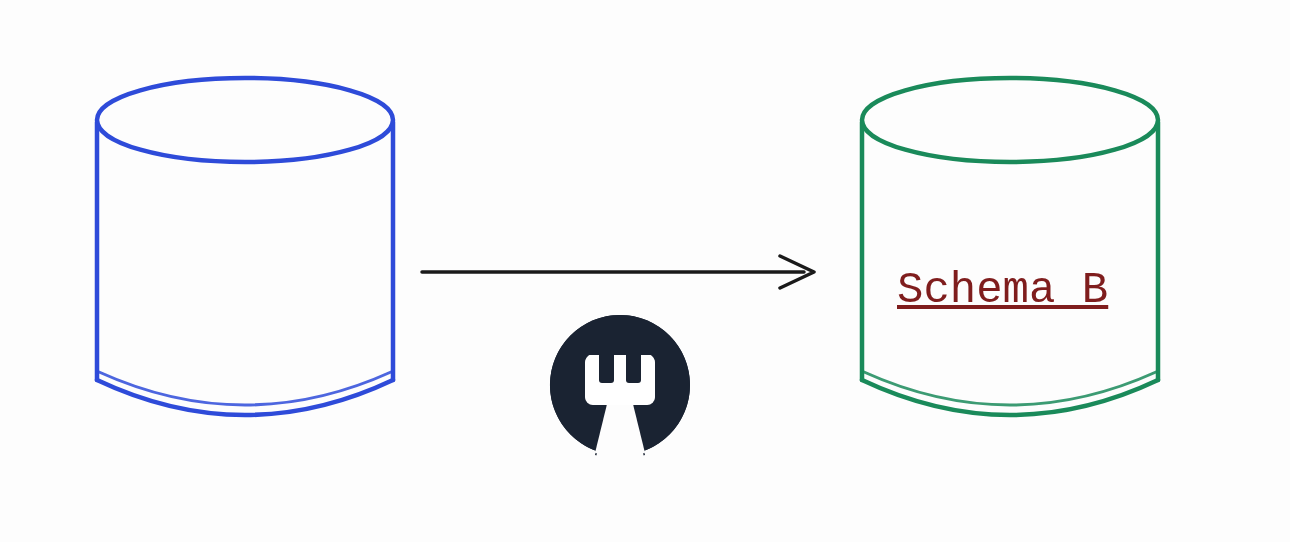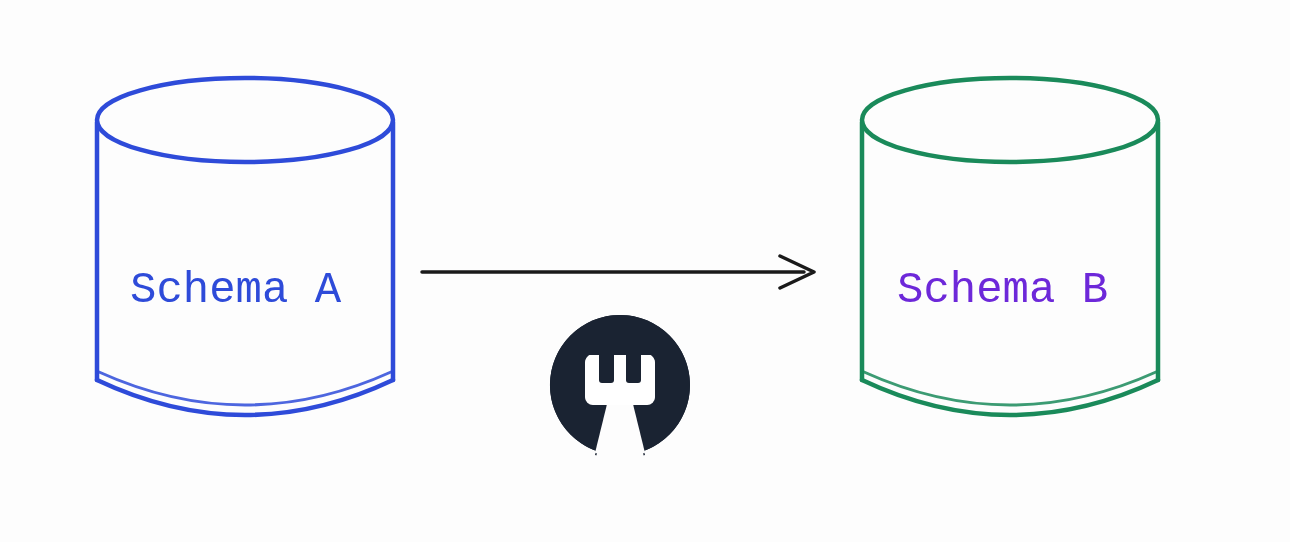--- a/index.html
+++ b/index.html
@@ -62,21 +62,20 @@
 
     <path d="M 12 52 L 12 310" fill="none" stroke="#2e4bd9" stroke-width="4.5" stroke-linecap="round"></path>
 
     <path d="M 308 52 L 308 310" fill="none" stroke="#2e4bd9" stroke-width="4.5" stroke-linecap="round"></path>
 
     <path d="M 12 310 Q 160 380 308 310" fill="none" stroke="#2e4bd9" stroke-width="4.5" stroke-linecap="round"></path>
 
     <path d="M 14 302 Q 160 368 306 302" fill="none" stroke="#2e4bd9" stroke-width="3" stroke-linecap="round" opacity="0.85"></path>
   </svg>
 
-  <span class="cylinder-label" style="left: 130px; top: 265px; color: #2e4bd9;">Schema A</span>
 
 
   <svg class="arrow-svg" style="left: 420px; top: 252px;" width="400" height="40" viewBox="0 0 400 40">
     <line x1="2" y1="20" x2="384" y2="20" stroke="#1a1a1a" stroke-width="3.5" stroke-linecap="round"></line>
     <path d="M 360 4 L 394 20 L 360 36" fill="none" stroke="#1a1a1a" stroke-width="3.5" stroke-linecap="round" stroke-linejoin="round"></path>
   </svg>
 
   <svg class="logo-svg" style="left: 540px; top: 305px;" width="160" height="160" viewBox="0 0 160 160">
 
     <path d="M 80 10 A 70 70 0 1 1 79.9 10 Z 
@@ -107,15 +106,15 @@
 
     <path d="M 12 52 L 12 310" fill="none" stroke="#1a8a5a" stroke-width="4.5" stroke-linecap="round"></path>
 
     <path d="M 308 52 L 308 310" fill="none" stroke="#1a8a5a" stroke-width="4.5" stroke-linecap="round"></path>
 
     <path d="M 12 310 Q 160 380 308 310" fill="none" stroke="#1a8a5a" stroke-width="4.5" stroke-linecap="round"></path>
 
     <path d="M 14 302 Q 160 368 306 302" fill="none" stroke="#1a8a5a" stroke-width="3" stroke-linecap="round" opacity="0.85"></path>
   </svg>
 
-  <span class="cylinder-label" style="left: 897px; top: 265px; color: #6d28d9;">Schema B</span>
+  <span class="cylinder-label" style="left: 897px; top: 265px; color: #7f1d1d; text-decoration: underline;">Schema B</span>
 
 </div>
 
 </body></html>

